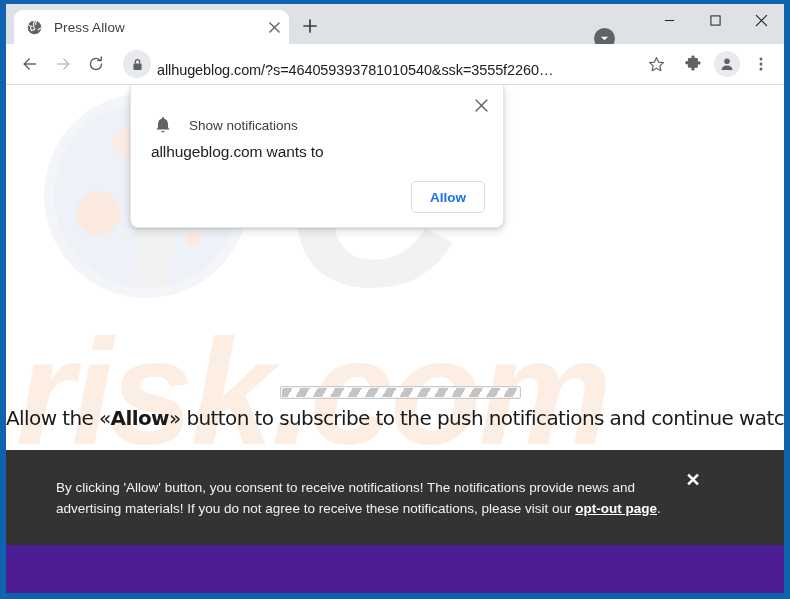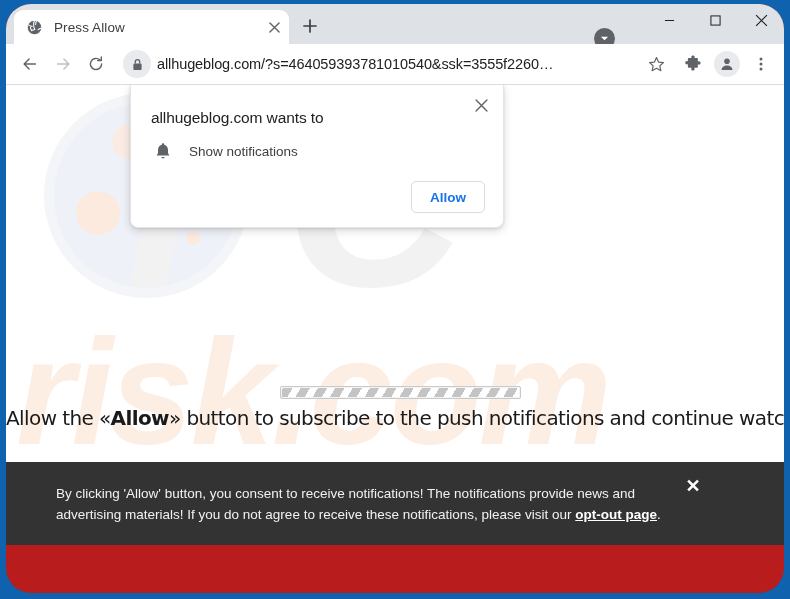--- a/index.html
+++ b/index.html
@@ -20,23 +20,22 @@
     width: 790px;
     height: 599px;
     box-sizing: border-box;
     background: #0f62ad;
     padding: 4px 6px 6px 6px;
   }
   #window-inner {
     position: relative;
     width: 100%;
     height: 100%;
-    background: #b91c1c;
-    overflow: hidden;
-    border-radius: 25px;
+    background: #4c1d95;
+    overflow: hidden;
   }
 
   
   #tab-strip {
     position: relative;
     height: 40px;
     background: #dee1e6;
     display: flex;
     align-items: flex-end;
   }
@@ -137,21 +136,21 @@
     border-radius: 50%;
     flex: 0 0 auto;
   }
   #omnibox {
     flex: 1;
     height: 28px;
     margin: 0 4px 0 8px;
     background: #ffffff;
     border-radius: 14px;
     display: flex;
-    align-items: center;
+    align-items: flex-end;
     padding-left: 2px;
     overflow: hidden;
     position: relative;
   }
   #site-lock-chip {
     width: 28px;
     height: 28px;
     border-radius: 50%;
     background: #e8eaed;
     display: flex;
@@ -349,21 +348,21 @@
     white-space: nowrap;
   }
   #cta-text b { font-weight: bold; }
 
   
   #consent-banner {
     position: absolute;
     left: 0;
     right: 0;
     bottom: 0;
-    height: 83px;
+    height: 95px;
     background: #333333;
     display: flex;
     align-items: center;
     box-sizing: border-box;
     padding: 0 14px 0 50px;
   }
   #consent-text {
     flex: 1;
     color: #f1f1f1;
     font-size: 13.5px;
@@ -516,31 +515,31 @@
         <div id="wm-pc">PC</div>
         <div id="wm-risk">risk.com</div>
       </div>
 
       <div id="permission-dialog">
         <div id="permission-close">
           <svg width="13" height="13" viewBox="0 0 12 12">
             <path d="M1 1 L11 11 M11 1 L1 11" stroke="#5f6368" stroke-width="1.3" stroke-linecap="round"></path>
           </svg>
         </div>
-        <div id="permission-title">allhugeblog.com wants to</div>
         <div id="permission-row">
           <span id="bell-icon">
             <svg width="20" height="20" viewBox="0 0 20 20">
               <path d="M10 2.2c-.7 0-1.2.5-1.2 1.1v.5C6.4 4.4 5 6.4 5 9v3.2l-1.2 1.7c-.2.3 0 .7.4.7h11.6c.4 0 .6-.4.4-.7
                        L15 12.2V9c0-2.6-1.4-4.6-3.8-5.2v-.5c0-.6-.5-1.1-1.2-1.1z" fill="#5f6368"></path>
               <path d="M8.2 16.1a1.9 1.9 0 0 0 3.6 0z" fill="#5f6368"></path>
             </svg>
           </span>
           <span id="permission-item-label">Show notifications</span>
         </div>
+        <div id="permission-title">allhugeblog.com wants to</div>
         <div id="permission-actions">
           <button class="perm-btn">Allow</button>
         </div>
       </div>
 
       <div id="progress-bar"></div>
 
       <div id="cta-text"><span>Allow the «</span><b>Allow</b><span>» button to subscribe to the push notifications and continue watching</span></div>
 
       <div id="consent-banner">

